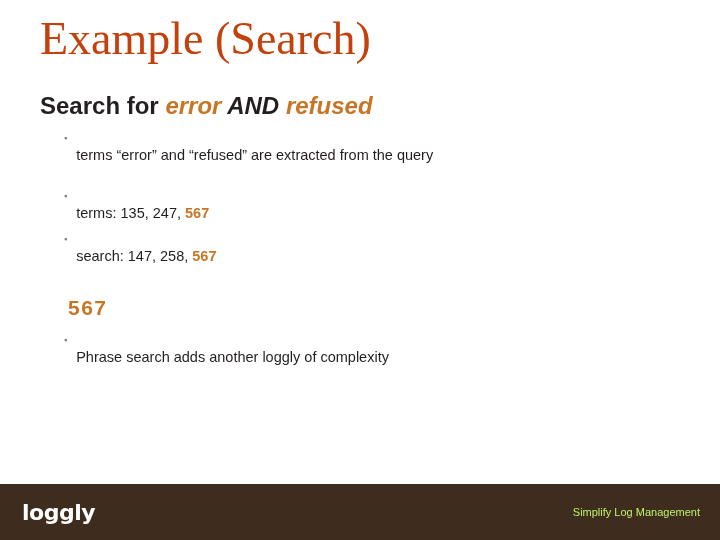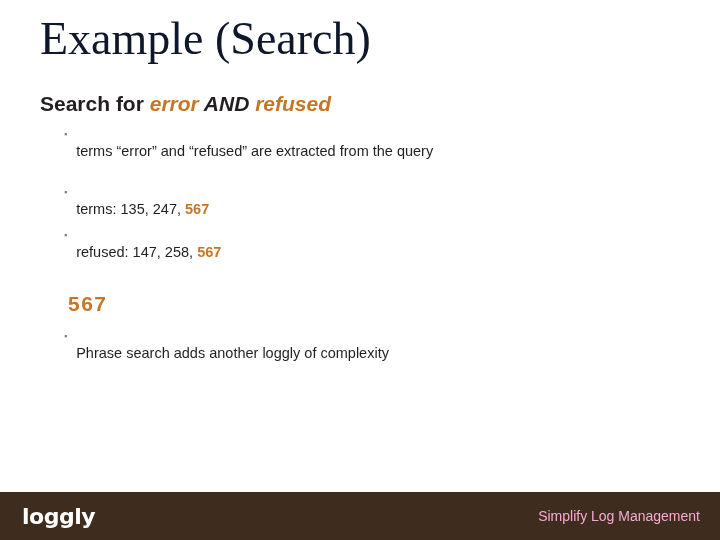--- a/index.html
+++ b/index.html
@@ -19,33 +19,33 @@
     height: 540px;
     box-sizing: border-box;
   }
   .slide-title {
     position: absolute;
     left: 40px;
     top: 14px;
     font-family: "Liberation Serif", serif;
     font-size: 46px;
     line-height: 1.1;
-    color: #0f172a;
+    color: #c2410c;
     font-weight: normal;
     letter-spacing: 0px;
     white-space: nowrap;
   }
   .content {
     position: absolute;
     left: 40px;
     top: 90px;
     width: 650px;
   }
   .heading {
-    font-size: 21px;
+    font-size: 24px;
     font-weight: bold;
     color: #231f20;
     margin: 0 0 6px 0;
     line-height: 1.35;
   }
   .heading .accent {
     color: #C87626;
     font-style: italic;
     font-weight: bold;
   }
@@ -84,38 +84,38 @@
     color: #C87626;
     font-weight: bold;
     letter-spacing: 1.5px;
     margin: 0 0 10px 0;
   }
   .footer {
     position: absolute;
     left: 0;
     bottom: 0;
     width: 720px;
-    height: 48px;
+    height: 56px;
     background: #3E2D1E;
     display: flex;
     align-items: center;
     justify-content: space-between;
     box-sizing: border-box;
     padding: 0 20px 0 22px;
   }
   .logo {
     color: #ffffff;
     font-size: 22px;
     font-weight: bold;
     letter-spacing: -0.5px;
     font-family: "DejaVu Sans", sans-serif;
   }
   .tagline {
-    color: #f9a8d4;
-    font-size: 14px;
+    color: #bef264;
+    font-size: 11px;
   }
 </style>
 </head>
 <body>
 
 <div class="slide">
 
   <div class="slide-title">Example (Search)</div>
 
   <div class="content">
@@ -132,21 +132,21 @@
     <div class="block-gap"></div>
 
 
     <div class="bullet">
       <span class="marker">▪</span>
       <span class="btext"><span>terms: 135, 247, </span><span class="hl">567</span></span>
     </div>
 
     <div class="bullet">
       <span class="marker">▪</span>
-      <span class="btext"><span>refused: 147, 258, </span><span class="hl">567</span></span>
+      <span class="btext"><span>search: 147, 258, </span><span class="hl">567</span></span>
     </div>
 
     <div class="block-gap"></div>
 
 
     <div class="block-gap-sm"></div>
 
     <div class="result-number">567</div>
 
     <div class="bullet">

